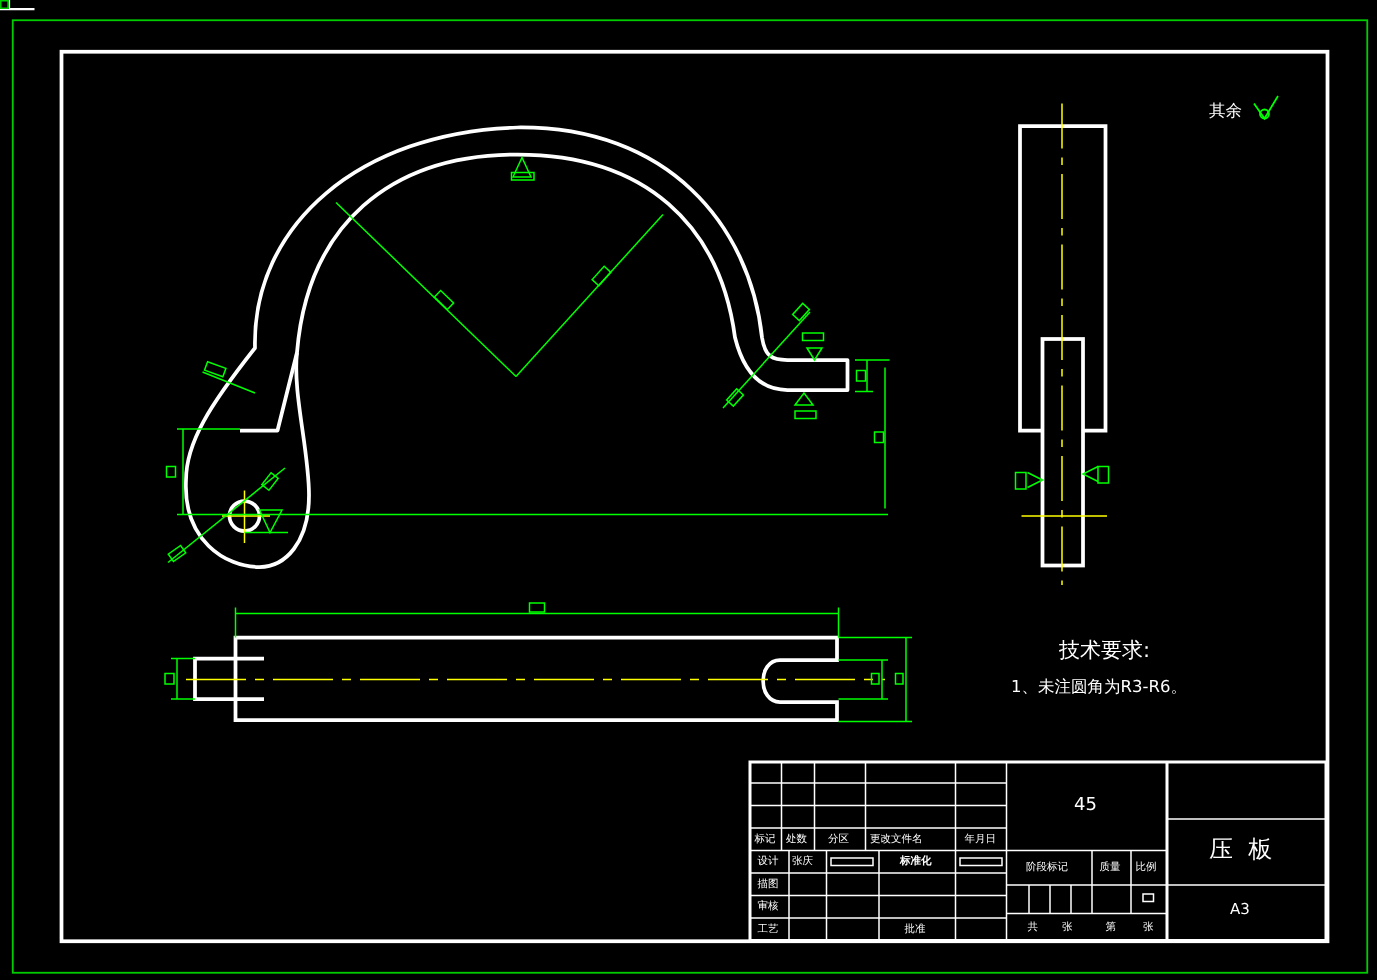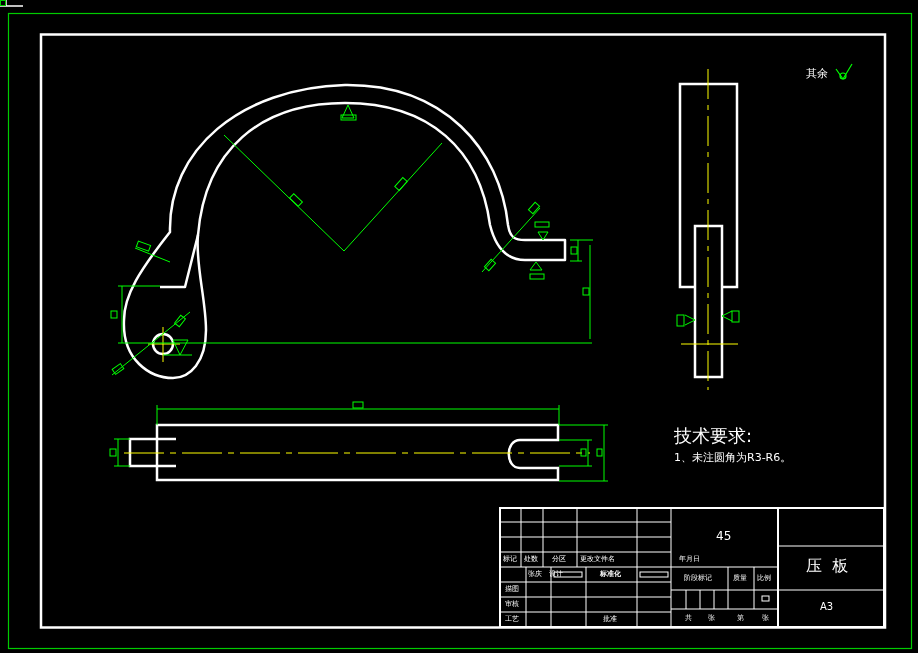--- a/index.html
+++ b/index.html
@@ -150,34 +150,34 @@
     <line x1="778" y1="590" x2="884" y2="590"></line>
 
     <rect x="554" y="572" width="28" height="5"></rect>
     <rect x="640" y="572" width="28" height="5"></rect>
     <rect x="762" y="596" width="7" height="5"></rect>
   </g>
 </svg>
 
 <div class="txt" style="left:806px;top:68px;font-size:11px;">其余</div>
 
-<div class="txt" style="left:674px;top:427px;font-size:18px;">技术要求:</div>
+<div class="txt" style="left:706px;top:427px;font-size:14px;">技术要求:</div>
 <div class="txt" style="left:674px;top:452px;font-size:11px;">1、未注圆角为R3-R6。</div>
 
 <div class="txt" style="left:716px;top:530px;font-size:12px;">45</div>
 <div class="txt" style="left:806px;top:558px;font-size:16px;white-space:pre;text-align:center;">压  板</div>
 <div class="txt" style="left:820px;top:602px;font-size:10px;">A3</div>
 
 <div class="tb-cell" style="left:503px;top:556px;">标记</div>
 <div class="tb-cell" style="left:524px;top:556px;text-align:right;">处数</div>
 <div class="tb-cell" style="left:552px;top:556px;">分区</div>
 <div class="tb-cell" style="left:580px;top:556px;">更改文件名</div>
-<div class="tb-cell" style="left:643px;top:556px;margin-left:36px;">年月日</div>
+<div class="tb-cell" style="left:643px;top:556px;">年月日</div>
 
-<div class="tb-cell" style="left:505px;top:571px;margin-left:44px;">设计</div>
+<div class="tb-cell" style="left:505px;top:571px;">设计</div>
 <div class="tb-cell" style="left:528px;top:571px;">张庆</div>
 <div class="tb-cell" style="left:600px;top:571px;font-weight:bold;">标准化</div>
 <div class="tb-cell" style="left:505px;top:586px;">描图</div>
 <div class="tb-cell" style="left:505px;top:601px;">审核</div>
 <div class="tb-cell" style="left:505px;top:616px;">工艺</div>
 <div class="tb-cell" style="left:603px;top:616px;">批准</div>
 
 <div class="tb-cell" style="left:684px;top:575px;">阶段标记</div>
 <div class="tb-cell" style="left:733px;top:575px;">质量</div>
 <div class="tb-cell" style="left:757px;top:575px;">比例</div>

